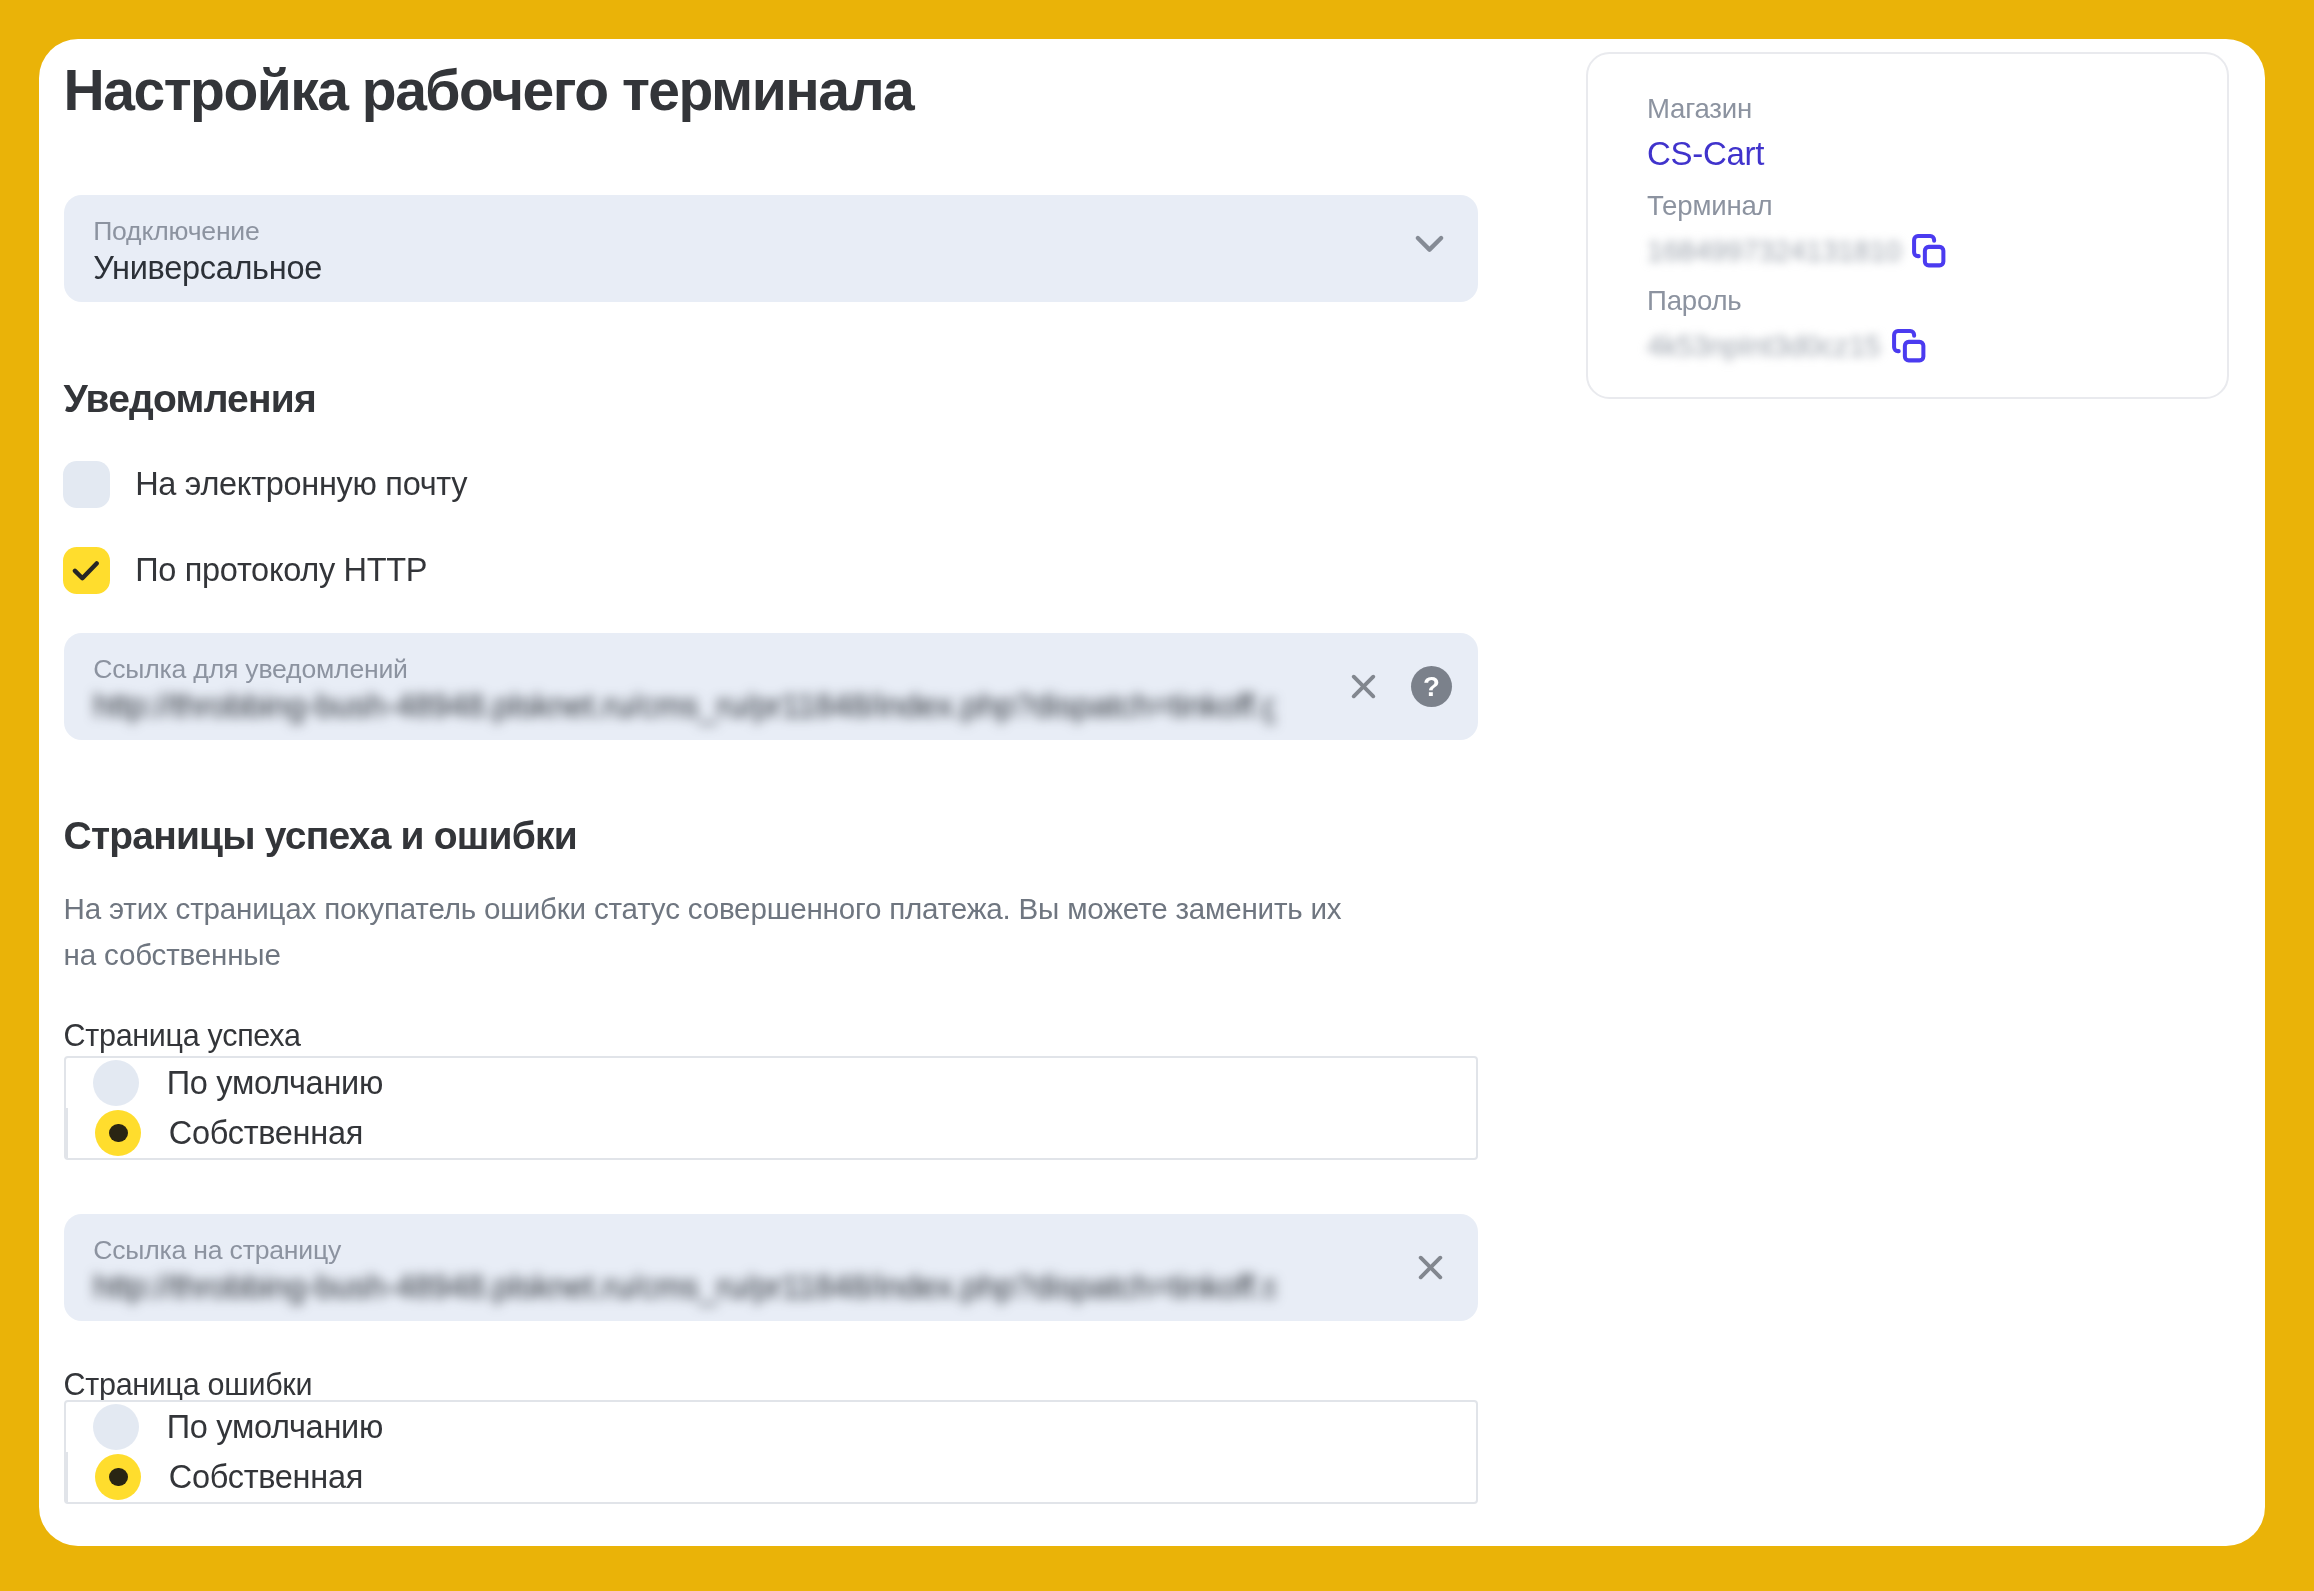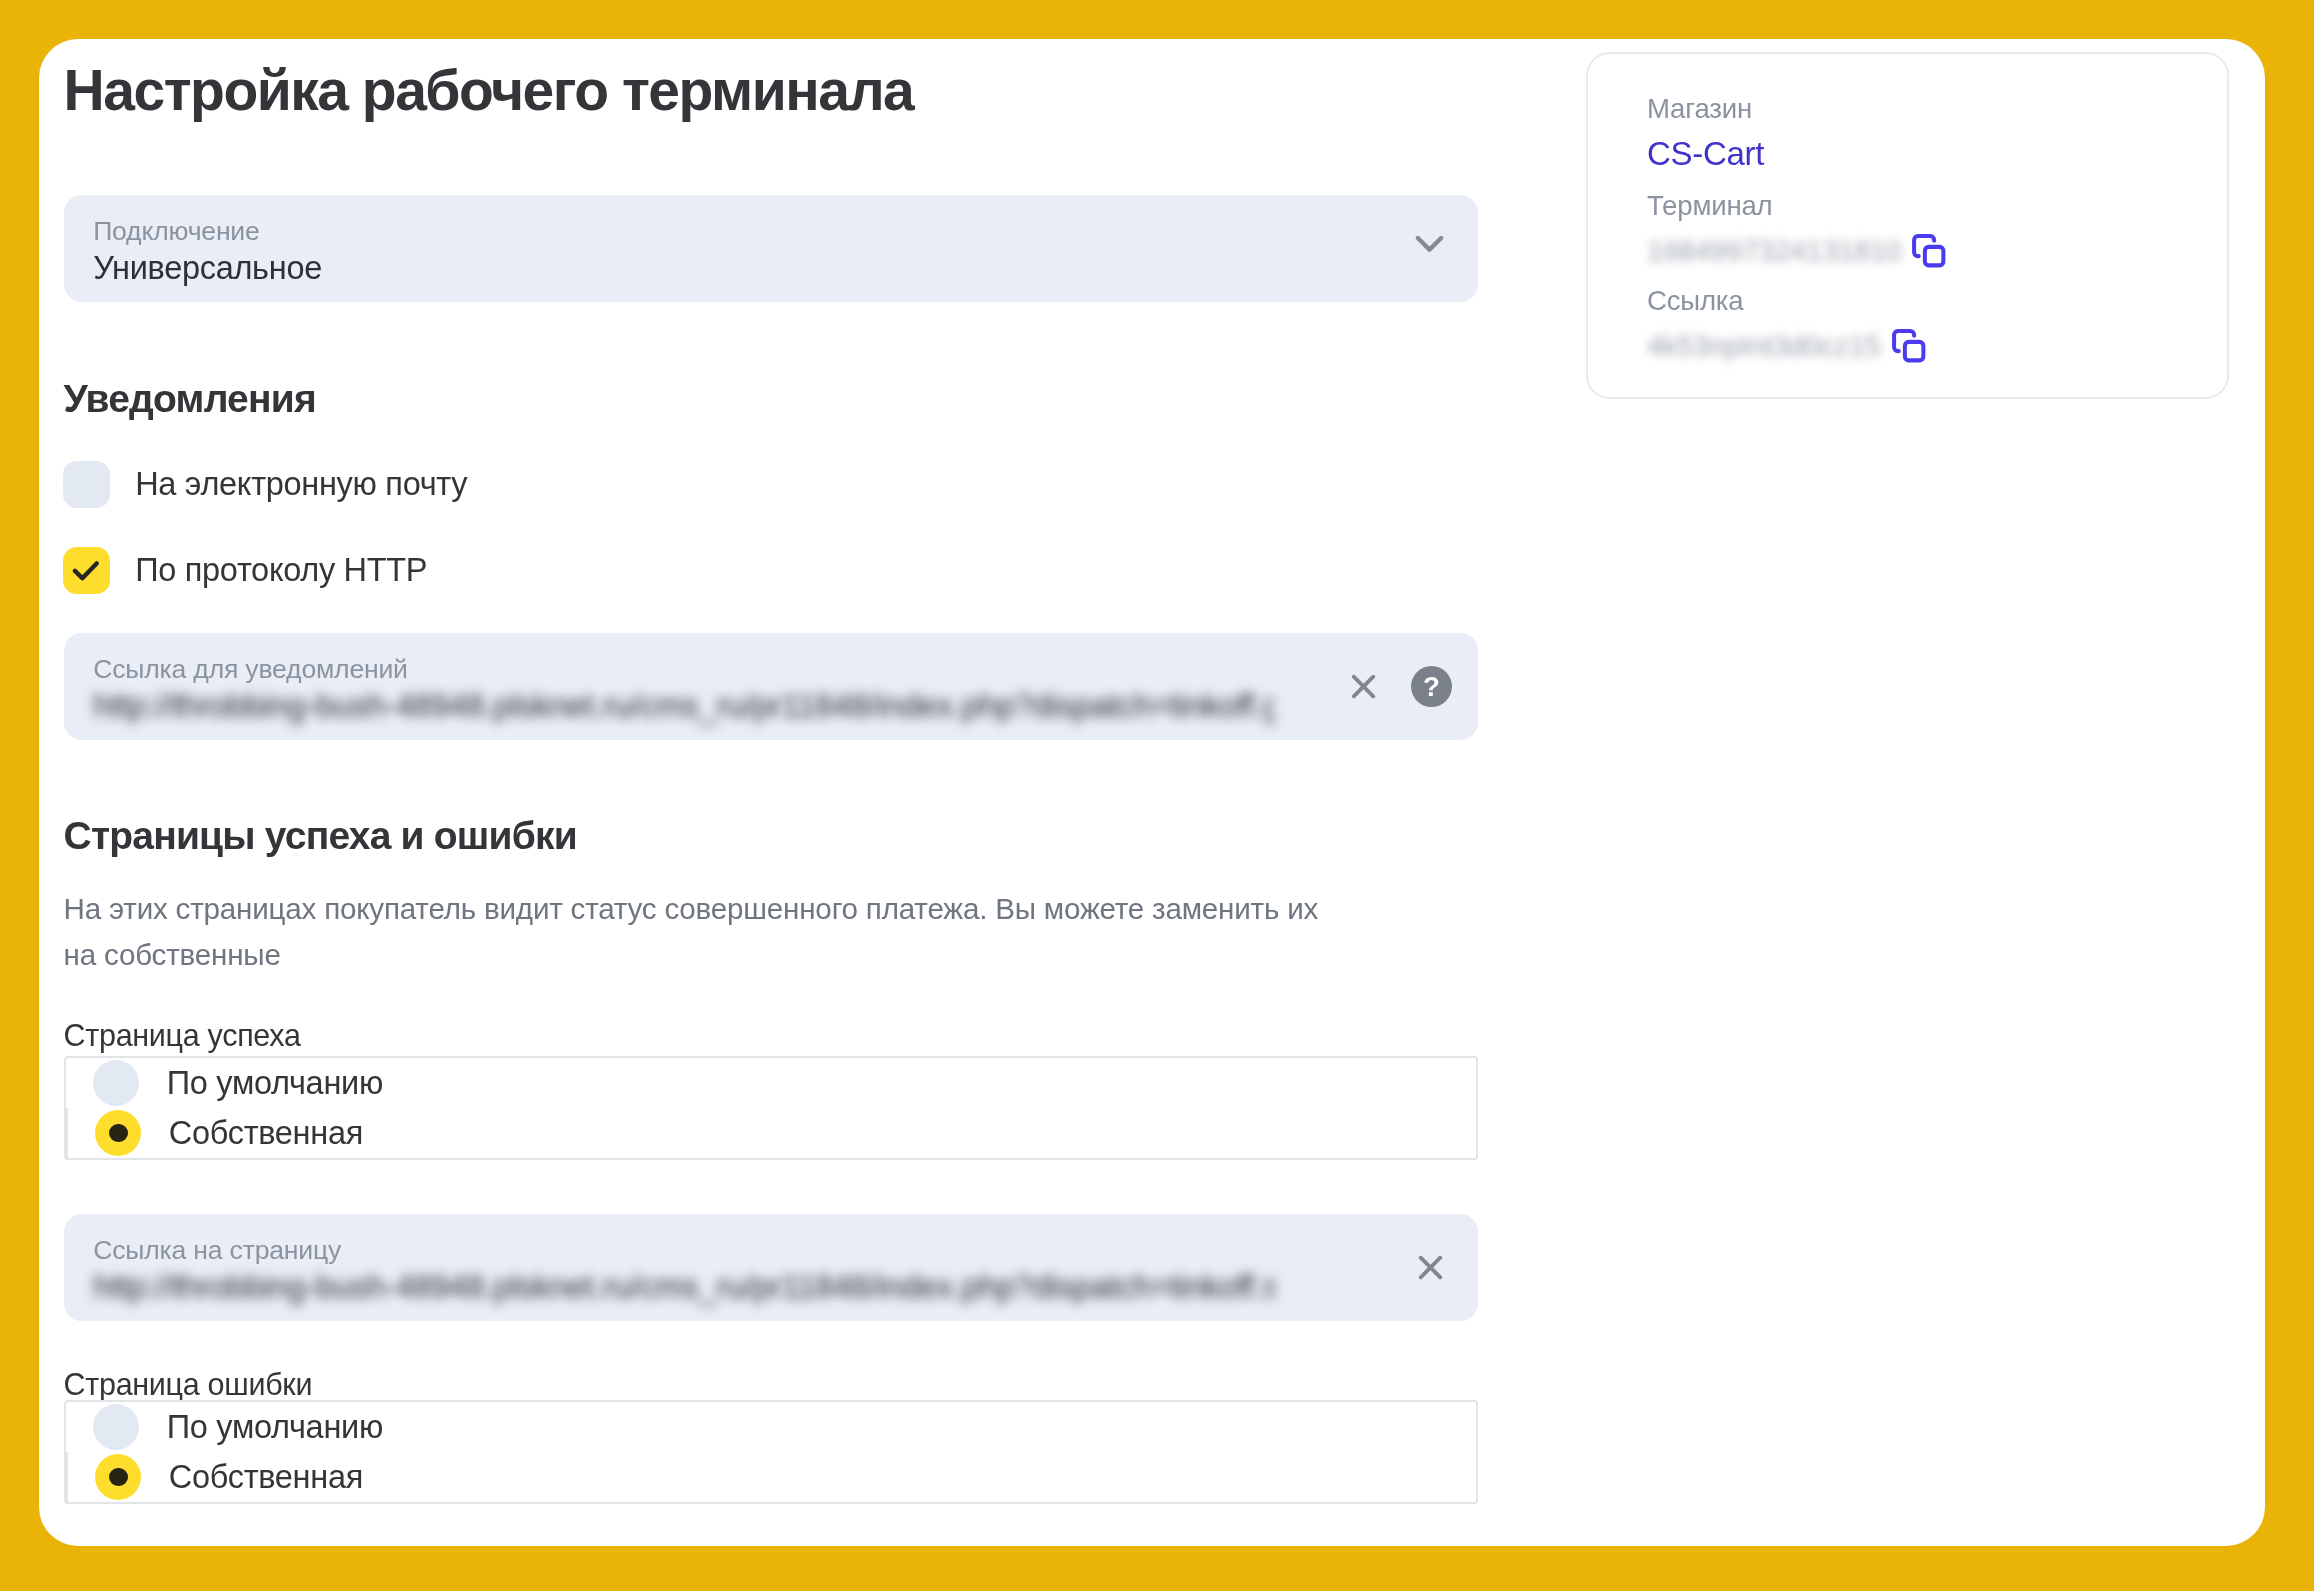--- a/index.html
+++ b/index.html
@@ -116,21 +116,21 @@
       <p class="card-label">Магазин</p>
       <a class="shop-link">CS-Cart</a>
       <p class="card-label">Терминал</p>
       <div class="card-value-row">
         <span class="card-value">1684997324131810</span>
         <svg class="copy-icon" width="37" height="37" viewBox="0 0 24 24">
           <rect x="9" y="9" width="12" height="12" rx="2.5" fill="none" stroke="#4b3bf0" stroke-width="2.6"></rect>
           <path d="M5 15 H4.5 A2.5 2.5 0 0 1 2 12.5 V4.5 A2.5 2.5 0 0 1 4.5 2 H12.5 A2.5 2.5 0 0 1 15 4.5 V5" fill="none" stroke="#4b3bf0" stroke-width="2.6" stroke-linecap="round"></path>
         </svg>
       </div>
-      <p class="card-label">Ссылка</p>
+      <p class="card-label">Пароль</p>
       <div class="card-value-row">
         <span class="card-value">4k53npInt3d0cz15</span>
         <svg class="copy-icon" width="37" height="37" viewBox="0 0 24 24">
           <rect x="9" y="9" width="12" height="12" rx="2.5" fill="none" stroke="#4b3bf0" stroke-width="2.6"></rect>
           <path d="M5 15 H4.5 A2.5 2.5 0 0 1 2 12.5 V4.5 A2.5 2.5 0 0 1 4.5 2 H12.5 A2.5 2.5 0 0 1 15 4.5 V5" fill="none" stroke="#4b3bf0" stroke-width="2.6" stroke-linecap="round"></path>
         </svg>
       </div>
     </aside>
 
     <h2 class="section-heading h-notif">Уведомления</h2>
@@ -156,21 +156,21 @@
         <svg class="clear-icon" width="43" height="43" viewBox="0 0 44 44">
           <line x1="12" y1="12" x2="32" y2="32" stroke="#82878f" stroke-width="4" stroke-linecap="round"></line>
           <line x1="32" y1="12" x2="12" y2="32" stroke="#82878f" stroke-width="4" stroke-linecap="round"></line>
         </svg>
         <span class="help-icon">?</span>
       </div>
     </div>
 
     <h2 class="section-heading h-pages">Страницы успеха и ошибки</h2>
     <p class="section-desc">
-      <span>На этих страницах покупатель видит статус совершенного платежа. Вы можете заменить их</span><br>
+      <span>На этих страницах покупатель ошибки статус совершенного платежа. Вы можете заменить их</span><br>
       <span>на собственные</span>
     </p>
 
     <span class="sub-label lbl-success">Страница успеха</span>
     <div class="radio-row rr-success">
       <div class="radio-cell">
         <span class="radio"></span>
         <span class="radio-label">По умолчанию</span>
       </div>
       <div class="radio-cell">

